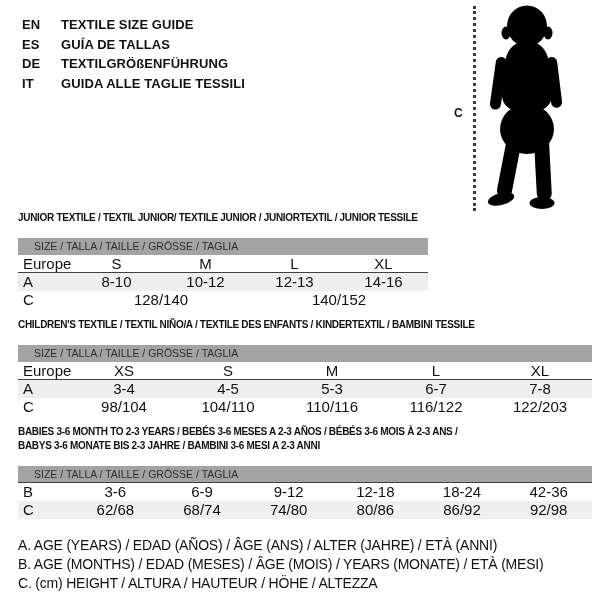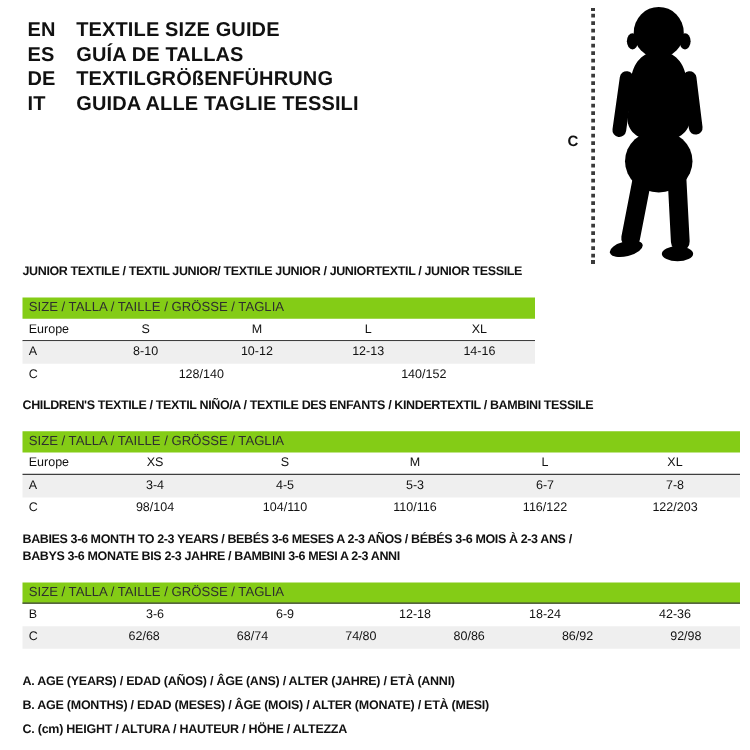--- a/index.html
+++ b/index.html
@@ -7,21 +7,21 @@
   body {
     position:relative;
     background:#ffffff;
     font-family:"Liberation Sans", sans-serif;
     color:#111111;
     overflow:hidden;
   }
 
   
   .languages { position:absolute; left:22px; top:15px; }
-  .lang-line { display:flex; line-height:19.5px; font-weight:bold; font-size:16px; letter-spacing:0.1px; }
+  .lang-line { display:flex; line-height:19.5px; font-weight:bold; font-size:13px; letter-spacing:0.1px; }
   .lang-code { width:39px; }
 
   
   .figure-area { position:absolute; left:440px; top:0; width:160px; height:220px; }
   .measure-line {
     position:absolute; left:33px; top:6px; height:205px; width:0;
     border-left:3px dotted #3a3a3a;
   }
   .measure-label {
     position:absolute; left:14px; top:106px;
@@ -32,39 +32,39 @@
   
   .tbl-section { position:absolute; left:18px; }
   .tbl-title {
     font-weight:bold; font-size:10px; letter-spacing:-0.3px;
     line-height:14px; margin-bottom:13px; white-space:nowrap;
   }
   .tbl { }
   .tbl-w1 { width:410px; }
   .tbl-w2 { width:574px; }
   .size-bar {
-    background:#84cc16; color:#2e2e2e;
+    background:#a3a3a3; color:#2e2e2e;
     height:17px; line-height:17px;
-    font-size:10.5px; padding-left:5px;
+    font-size:10.5px; padding-left:16px;
   }
   .size-bar.rule-below { border-bottom:1.5px solid #3f3f3f; }
-  .row { display:flex; height:18px; line-height:18px; font-size:10px; }
+  .row { display:flex; height:18px; line-height:18px; font-size:15px; }
   .row.shaded { background:#efefef; }
   .row.rule-below { border-bottom:1.5px solid #3f3f3f; }
   .cell { flex:1; text-align:center; }
   .cell.label { flex:0 0 54px; text-align:left; padding-left:5px; }
 
   .sec1 { top:211px; }
   .sec2 { top:318px; }
   .sec3 { top:425px; }
 
   
   .legend { position:absolute; left:18px; top:536px; }
   .legend-line {
-    font-weight:bold; font-size:10px; letter-spacing:-0.2px;
+    font-weight:normal; font-size:14px; letter-spacing:-0.2px;
     line-height:19px; white-space:nowrap;
   }
 </style>
 </head>
 <body>
 
 <div class="languages">
   <div class="lang-line">
     <span class="lang-code">EN</span>
     <span class="lang-label">TEXTILE SIZE GUIDE</span>
@@ -164,33 +164,34 @@
   <div class="tbl-title">
     <div>BABIES 3-6 MONTH TO 2-3 YEARS / BEBÉS 3-6 MESES A 2-3 AÑOS / BÉBÉS 3-6 MOIS À 2-3 ANS /</div>
     <div>BABYS 3-6 MONATE BIS 2-3 JAHRE / BAMBINI 3-6 MESI A 2-3 ANNI</div>
   </div>
   <div class="tbl tbl-w2">
     <div class="size-bar rule-below">SIZE / TALLA / TAILLE / GRÖSSE / TAGLIA</div>
     <div class="row">
       <span class="cell label">B</span>
       <span class="cell">3-6</span>
       <span class="cell">6-9</span>
+      <span class="cell">9-12</span>
       <span class="cell">12-18</span>
       <span class="cell">18-24</span>
       <span class="cell">42-36</span>
     </div>
     <div class="row shaded">
       <span class="cell label">C</span>
       <span class="cell">62/68</span>
       <span class="cell">68/74</span>
       <span class="cell">74/80</span>
       <span class="cell">80/86</span>
       <span class="cell">86/92</span>
       <span class="cell">92/98</span>
     </div>
   </div>
 </div>
 
 <div class="legend">
   <div class="legend-line">A. AGE (YEARS) / EDAD (AÑOS) / ÂGE (ANS) / ALTER (JAHRE) / ETÀ (ANNI)</div>
-  <div class="legend-line">B. AGE (MONTHS) / EDAD (MESES) / ÂGE (MOIS) / ALTER (MONATE) / ETÀ (MESI)</div>
+  <div class="legend-line">B. AGE (MONTHS) / EDAD (MESES) / ÂGE (MOIS) / YEARS (MONATE) / ETÀ (MESI)</div>
   <div class="legend-line">C. (cm) HEIGHT / ALTURA / HAUTEUR / HÖHE / ALTEZZA</div>
 </div>
 
 </body></html>

